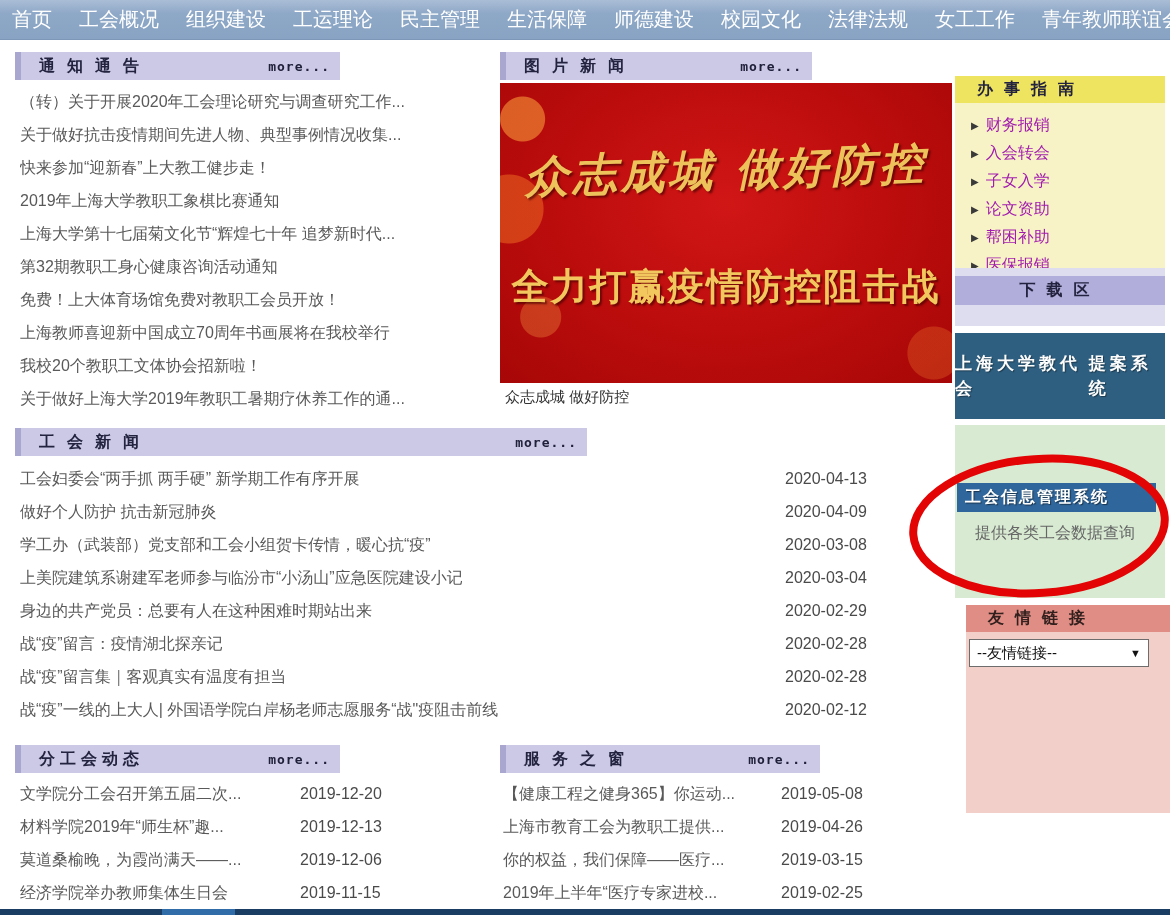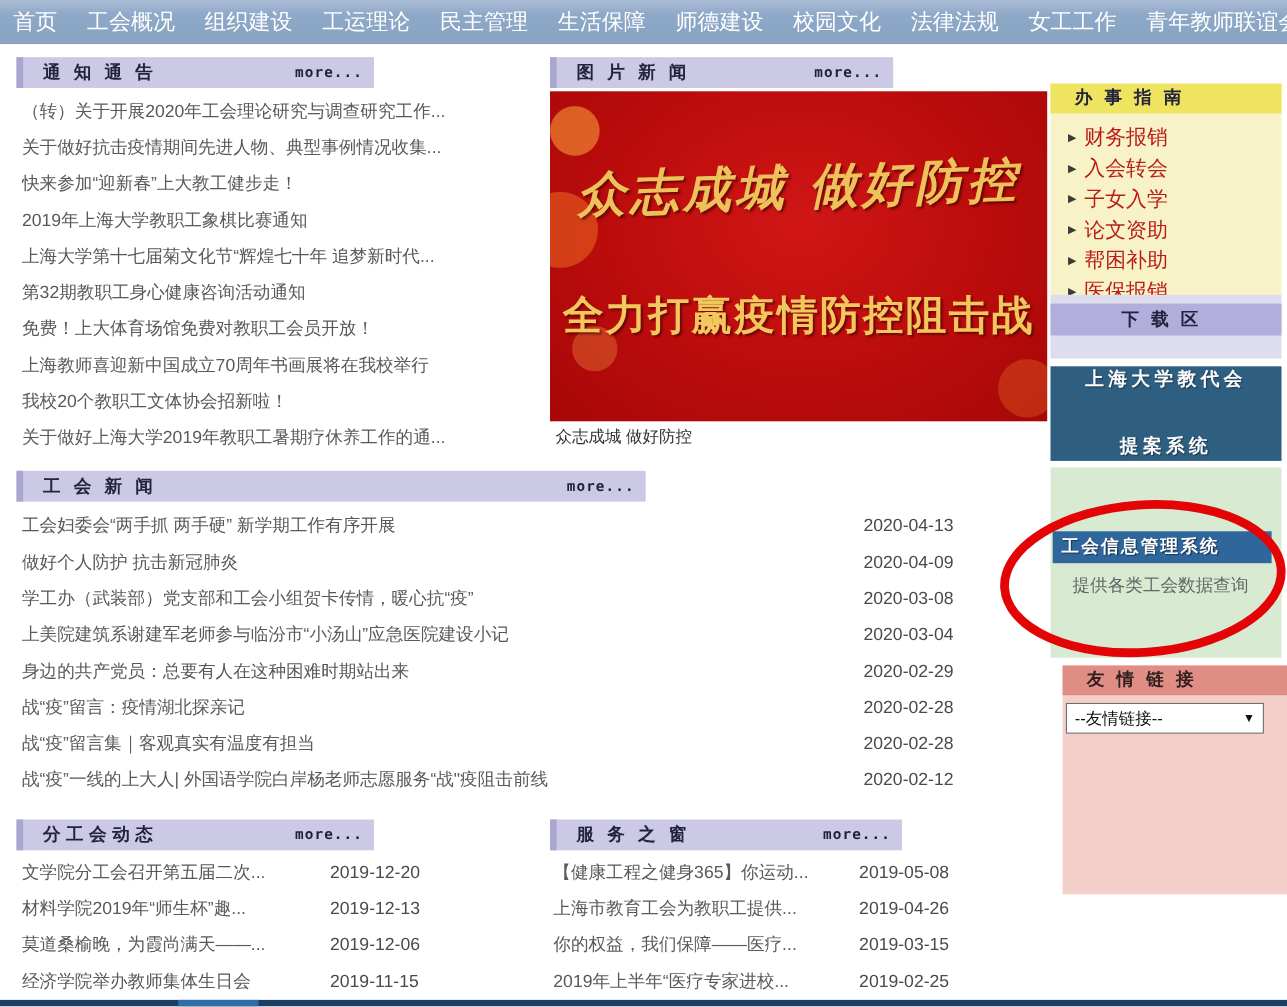--- a/index.html
+++ b/index.html
@@ -86,30 +86,30 @@
     height:27px;background:#efe45f;display:flex;align-items:center;
     padding-left:22px;
   }
   .side-title{
     font-family:"DejaVu Serif",serif;font-weight:bold;font-size:16px;
     color:#23233f;letter-spacing:11px;white-space:nowrap;
   }
   .guide-items{padding:8px 0 0 16px;}
   .guide-item{display:flex;align-items:center;gap:7px;height:28px;text-decoration:none;}
   .tri{font-size:10px;color:#3a3a3a;}
-  .guide-label{font-size:19px;color:#b91c1c;}
+  .guide-label{font-size:16px;color:#a21caf;}
 
   .download{top:268px;height:58px;background:#dedcef;}
   .download-band{
     position:absolute;left:0;top:8px;width:210px;height:29px;background:#b1aedb;
     display:flex;align-items:center;justify-content:center;
   }
 
   .proposal{top:333px;height:86px;background:#2e5f80;cursor:pointer;
-    display:flex;flex-direction:column;align-items:center;justify-content:space-between;}
+    display:flex;flex-direction:row;align-items:center;justify-content:flex-end;}
   .proposal-line{
     font-family:"DejaVu Serif",serif;font-weight:bold;font-size:17px;color:#fdfdfd;
     letter-spacing:4px;line-height:25px;text-shadow:1px 1px 1px rgba(0,0,0,.4);
   }
 
   .infosys{top:425px;height:173px;background:#d8ebd2;}
   .infosys-strip{
     position:absolute;left:2px;top:58px;width:199px;height:29px;background:#2f669b;
     display:flex;align-items:center;padding-left:8px;box-sizing:border-box;cursor:pointer;
   }

